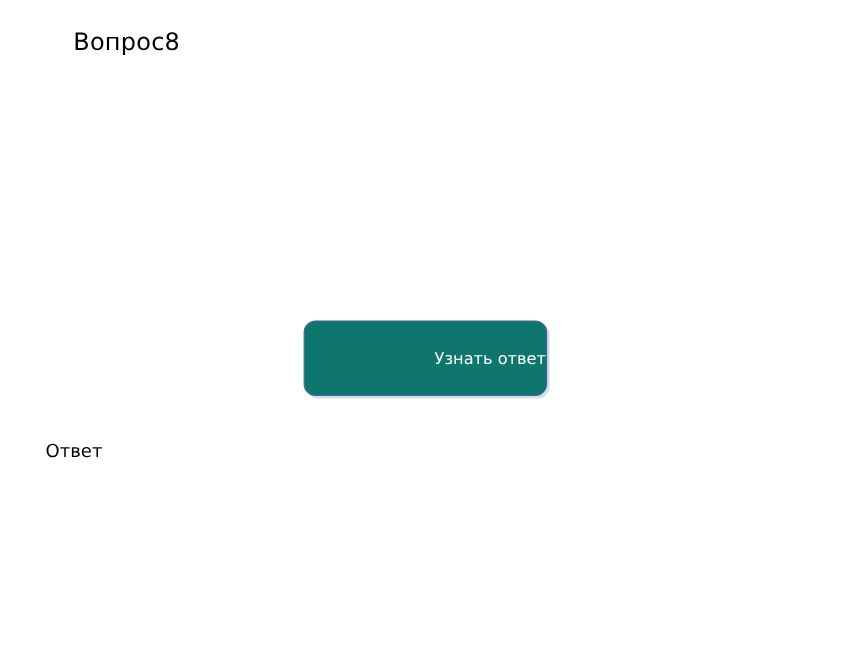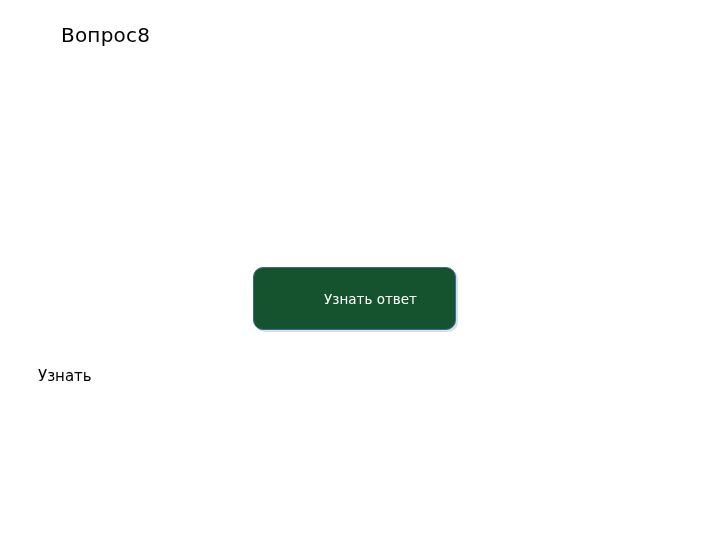--- a/index.html
+++ b/index.html
@@ -42,27 +42,27 @@
     white-space: nowrap;
   }
 
   
   .reveal-button {
     position: absolute;
     left: 253px;
     top: 267px;
     width: 203px;
     height: 63px;
-    background: #14532d;
+    background: #0f766e;
     border: 1px solid #3d6a9e;
     border-radius: 10px;
     box-sizing: border-box;
     display: flex;
     align-items: center;
-    justify-content: center;
+    justify-content: flex-end;
     box-shadow: 2px 2px 0 0 rgba(120, 150, 185, 0.30);
     cursor: pointer;
     padding-left: 32px;
   }
 
   .reveal-button-label {
     color: #ffffff;
     font-size: 13.5px;
     line-height: 18px;
     font-family: "DejaVu Sans", "Liberation Sans", sans-serif;
@@ -119,17 +119,17 @@
 <body>
 
 <div id="slide">
 
   <div class="slide-title">Вопрос8</div>
 
   <div class="reveal-button">
     <span class="reveal-button-label">Узнать ответ</span>
   </div>
 
-  <div class="answer-label">Узнать</div>
+  <div class="answer-label">Ответ</div>
 
 
 
 </div>
 
 </body></html>

